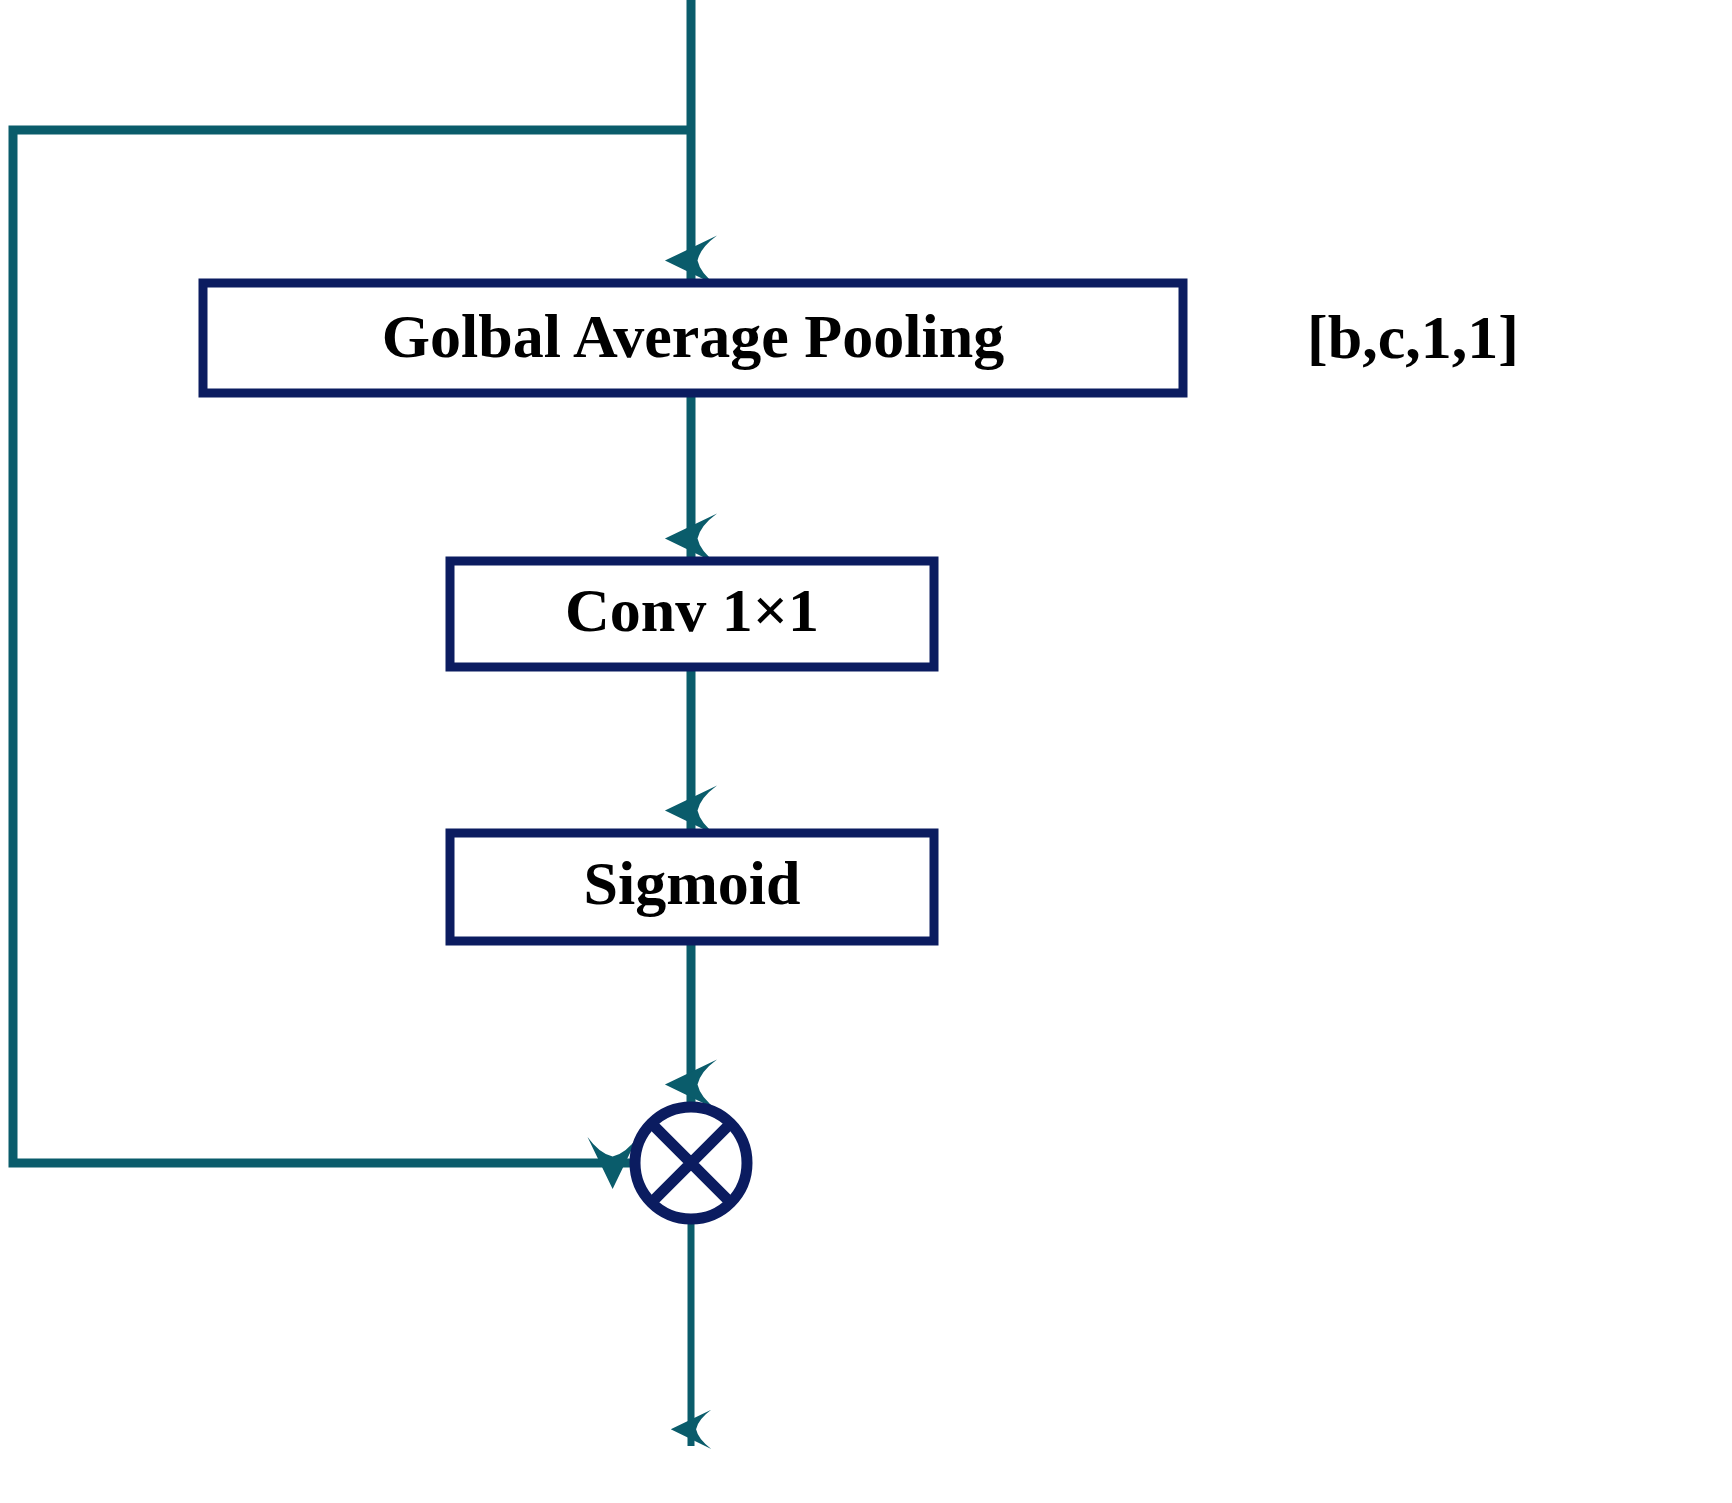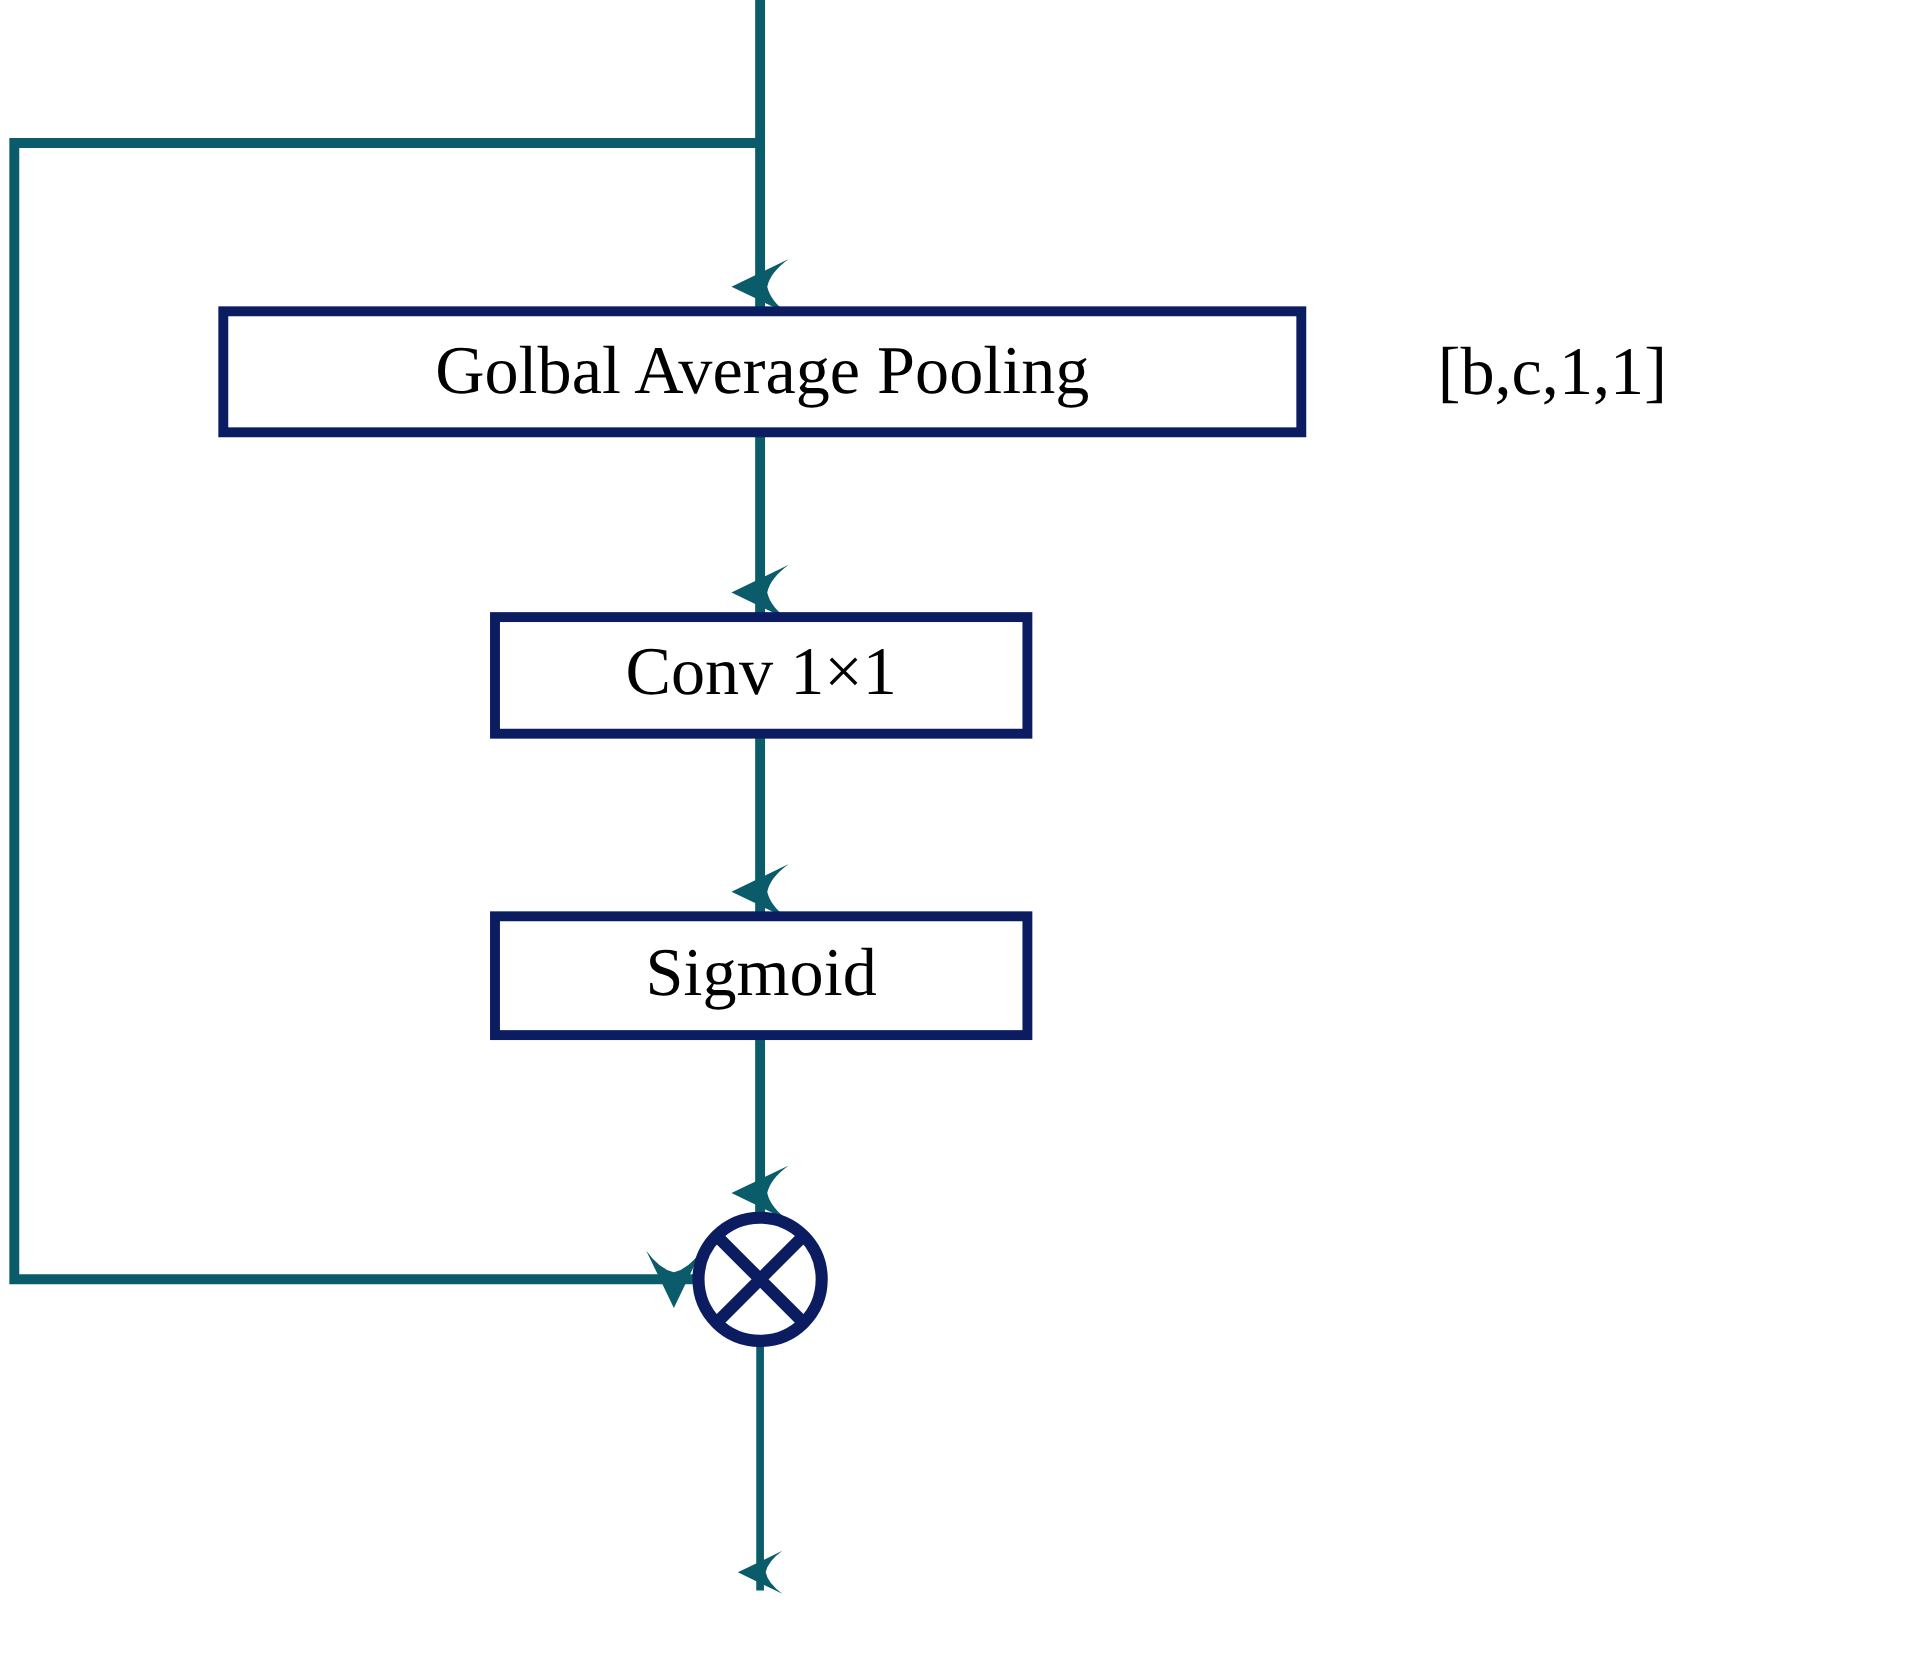--- a/index.html
+++ b/index.html
@@ -11,20 +11,21 @@
     width: 1732px;
     height: 1503px;
     font-family: "Liberation Serif", serif;
     overflow: hidden;
   }
   #diagram-root {
     position: relative;
     width: 1672px;
     height: 1503px;
     background: #ffffff;
+    font-weight: bold;
   }
   svg#flow {
     display: block;
     width: 1732px;
     height: 1503px;
   }
   .box-rect {
     fill: #ffffff;
   }
   .box-label {

